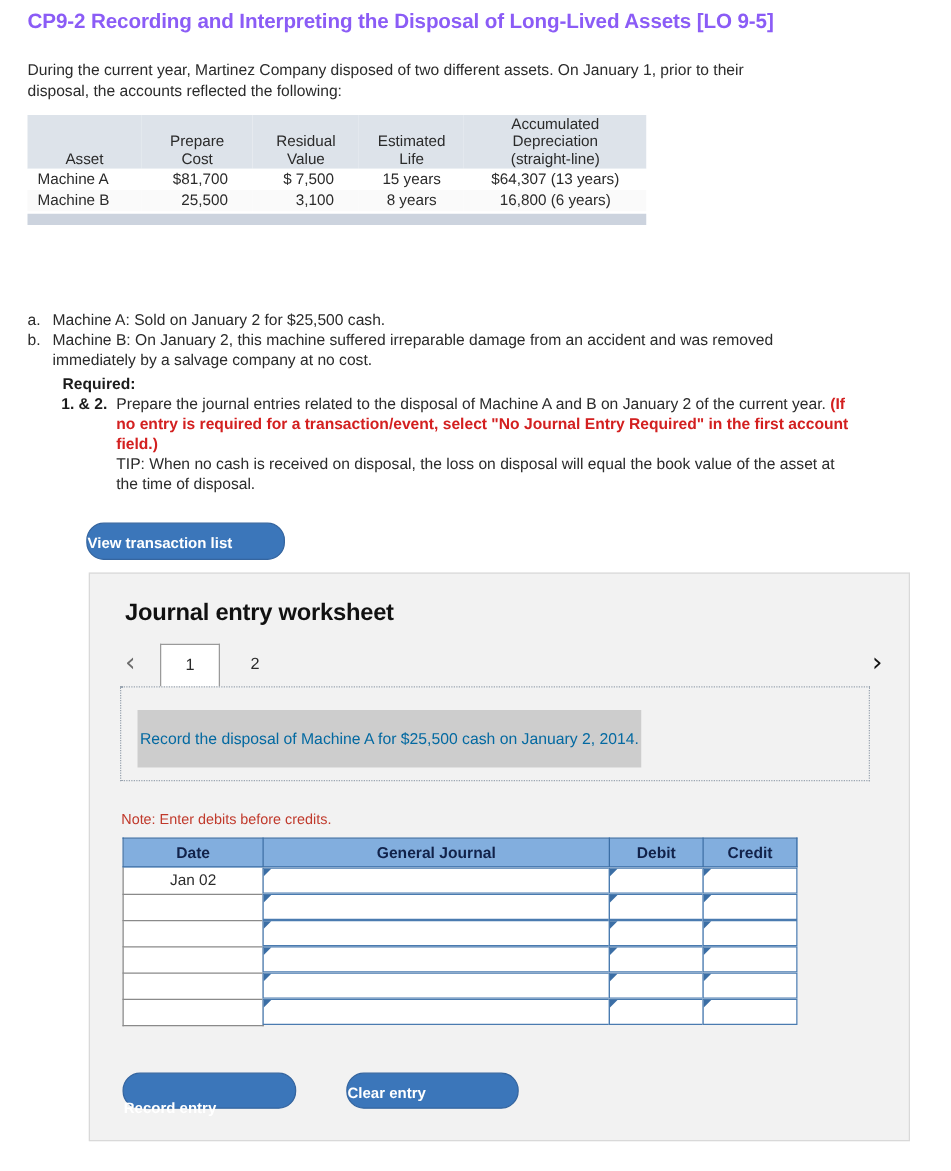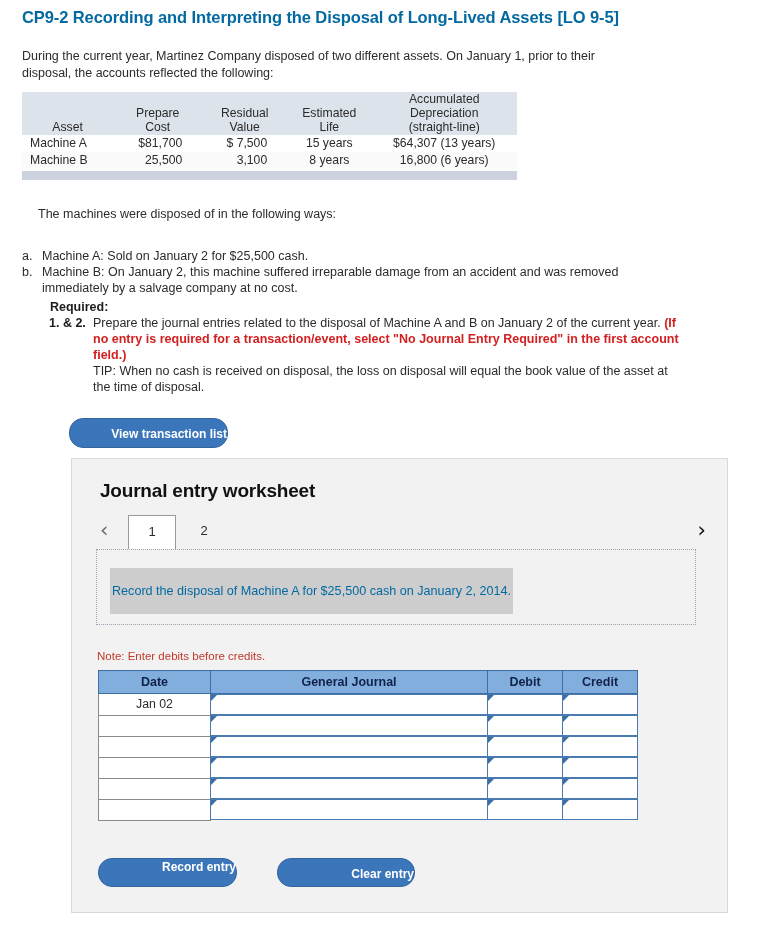--- a/index.html
+++ b/index.html
@@ -18,21 +18,21 @@
   }
   .page { position: relative; width: 761px; height: 937px; }
 
   
   .title {
     position: absolute;
     left: 22px;
     top: 8px;
     font-size: 16.5px;
     font-weight: bold;
-    color: #0369a1;
+    color: #8b5cf6;
     letter-spacing: -0.1px;
   }
 
   
   .intro {
     position: absolute;
     left: 22px;
     top: 48px;
     width: 620px;
     line-height: 17px;
@@ -122,21 +122,21 @@
   .red { color: #d32020; font-weight: bold; }
   .tip-line { margin-top: 0px; }
 
   
   .btn {
     display: inline-block;
     background: #3b76ba;
     color: #ffffff;
     font-weight: bold;
     font-size: 12px;
-    text-align: right;
+    text-align: left;
     border: 1px solid #35659f;
     border-radius: 14px;
     cursor: pointer;
     box-sizing: border-box;
     line-height: 1;
   }
   .btn-view-transactions {
     position: absolute;
     left: 69px;
     top: 418px;
@@ -289,21 +289,21 @@
   .col-deb { width: 75px; }
   .col-cre { width: 75px; }
 
   
   .btn-record {
     position: absolute;
     left: 26px;
     top: 399px;
     width: 139px;
     height: 29px;
-    padding-top: 2px;
+    padding-top: 21px;
   }
   .btn-clear {
     position: absolute;
     left: 205px;
     top: 399px;
     width: 138px;
     height: 29px;
     padding-top: 9px;
   }
   .btn-viewjournal {
@@ -368,21 +368,20 @@
           <td class="c-cost">25,500</td>
           <td class="c-res">3,100</td>
           <td>8 years</td>
           <td>16,800 (6 years)</td>
         </tr>
       </tbody>
     </table>
     <div class="table-footbar"></div>
   </div>
 
-  <div class="ways-lead">The machines were disposed of in the following ways:</div>
   <div class="ways-list">
     <div class="li">
       <div class="mk">a.</div>
       <div class="tx">Machine A: Sold on January 2 for $25,500 cash.</div>
     </div>
     <div class="li">
       <div class="mk">b.</div>
       <div class="tx">Machine B: On January 2, this machine suffered irreparable damage from an accident and was removed immediately by a salvage company at no cost.</div>
     </div>
   </div>

